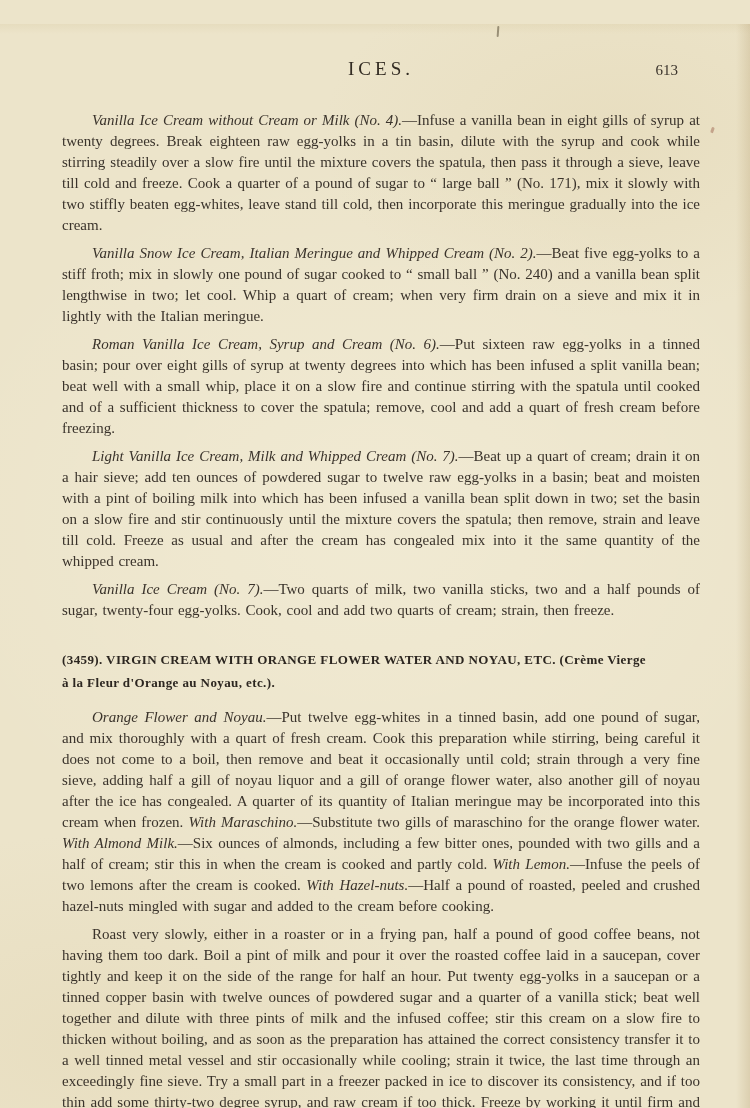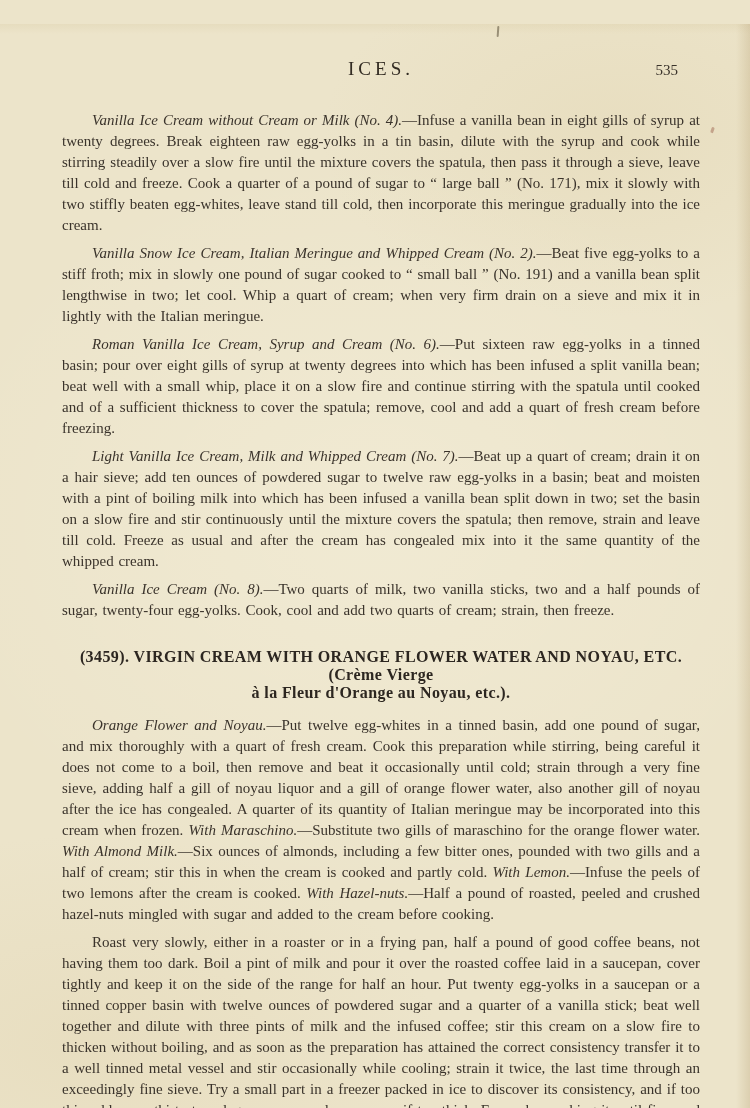--- a/index.html
+++ b/index.html
@@ -57,26 +57,26 @@
   }
   .para {
     margin: 0 0 7px 0;
     text-indent: 30px;
     word-spacing: 1px;
   }
   .para em {
   }
   .section-heading {
     margin: 27px 0 13px 0;
-    text-align: center;
+    text-align: left;
     text-indent: 0;
-    font-size: 16px;
+    font-size: 13px;
     font-weight: 700;
     letter-spacing: 0.4px;
-    line-height: 18px;
+    line-height: 23px;
     color: #2c2620;
   }
   .speck-top {
     position: absolute;
     left: 497px;
     top: 2px;
     width: 2px;
     height: 11px;
     background: rgba(88, 76, 54, 0.55);
     transform: rotate(4deg);
@@ -96,26 +96,26 @@
 </head>
 <body>
 
 <div class="page">
   <div class="speck-top"></div>
   <div class="speck-right"></div>
 
   <header class="running-head">
     <span></span>
     <h1>ICES.</h1>
-    <span class="page-number">535</span>
+    <span class="page-number">613</span>
   </header>
 
   <main class="body-text" id="content">
       <p class="para"><em>Vanilla Ice Cream without Cream or Milk (No. 4).</em><span>—Infuse a vanilla bean in eight gills of syrup at twenty degrees. Break eighteen raw egg-yolks in a tin basin, dilute with the syrup and cook while stirring steadily over a slow fire until the mixture covers the spatula, then pass it through a sieve, leave till cold and freeze. Cook a quarter of a pound of sugar to “ large ball ” (No. 171), mix it slowly with two stiffly beaten egg-whites, leave stand till cold, then incorporate this meringue gradually into the ice cream.</span></p>
-      <p class="para"><em>Vanilla Snow Ice Cream, Italian Meringue and Whipped Cream (No. 2).</em><span>—Beat five egg-yolks to a stiff froth; mix in slowly one pound of sugar cooked to “ small ball ” (No. 191) and a vanilla bean split lengthwise in two; let cool. Whip a quart of cream; when very firm drain on a sieve and mix it in lightly with the Italian meringue.</span></p>
+      <p class="para"><em>Vanilla Snow Ice Cream, Italian Meringue and Whipped Cream (No. 2).</em><span>—Beat five egg-yolks to a stiff froth; mix in slowly one pound of sugar cooked to “ small ball ” (No. 240) and a vanilla bean split lengthwise in two; let cool. Whip a quart of cream; when very firm drain on a sieve and mix it in lightly with the Italian meringue.</span></p>
       <p class="para"><em>Roman Vanilla Ice Cream, Syrup and Cream (No. 6).</em><span>—Put sixteen raw egg-yolks in a tinned basin; pour over eight gills of syrup at twenty degrees into which has been infused a split vanilla bean; beat well with a small whip, place it on a slow fire and continue stirring with the spatula until cooked and of a sufficient thickness to cover the spatula; remove, cool and add a quart of fresh cream before freezing.</span></p>
       <p class="para"><em>Light Vanilla Ice Cream, Milk and Whipped Cream (No. 7).</em><span>—Beat up a quart of cream; drain it on a hair sieve; add ten ounces of powdered sugar to twelve raw egg-yolks in a basin; beat and moisten with a pint of boiling milk into which has been infused a vanilla bean split down in two; set the basin on a slow fire and stir continuously until the mixture covers the spatula; then remove, strain and leave till cold. Freeze as usual and after the cream has congealed mix into it the same quantity of the whipped cream.</span></p>
-      <p class="para"><em>Vanilla Ice Cream (No. 8).</em><span>—Two quarts of milk, two vanilla sticks, two and a half pounds of sugar, twenty-four egg-yolks. Cook, cool and add two quarts of cream; strain, then freeze.</span></p>
+      <p class="para"><em>Vanilla Ice Cream (No. 7).</em><span>—Two quarts of milk, two vanilla sticks, two and a half pounds of sugar, twenty-four egg-yolks. Cook, cool and add two quarts of cream; strain, then freeze.</span></p>
       <h2 class="section-heading">(3459). VIRGIN CREAM WITH ORANGE FLOWER WATER AND NOYAU, ETC. (Crème Vierge<br>à la Fleur d'Orange au Noyau, etc.).</h2>
       <p class="para"><em>Orange Flower and Noyau.</em><span>—Put twelve egg-whites in a tinned basin, add one pound of sugar, and mix thoroughly with a quart of fresh cream. Cook this preparation while stirring, being careful it does not come to a boil, then remove and beat it occasionally until cold; strain through a very fine sieve, adding half a gill of noyau liquor and a gill of orange flower water, also another gill of noyau after the ice has congealed. A quarter of its quantity of Italian meringue may be incorporated into this cream when frozen. </span><em>With Maraschino.</em><span>—Substitute two gills of maraschino for the orange flower water. </span><em>With Almond Milk.</em><span>—Six ounces of almonds, including a few bitter ones, pounded with two gills and a half of cream; stir this in when the cream is cooked and partly cold. </span><em>With Lemon.</em><span>—Infuse the peels of two lemons after the cream is cooked. </span><em>With Hazel-nuts.</em><span>—Half a pound of roasted, peeled and crushed hazel-nuts mingled with sugar and added to the cream before cooking.</span></p>
       <p class="para"><span>Roast very slowly, either in a roaster or in a frying pan, half a pound of good coffee beans, not having them too dark. Boil a pint of milk and pour it over the roasted coffee laid in a saucepan, cover tightly and keep it on the side of the range for half an hour. Put twenty egg-yolks in a saucepan or a tinned copper basin with twelve ounces of powdered sugar and a quarter of a vanilla stick; beat well together and dilute with three pints of milk and the infused coffee; stir this cream on a slow fire to thicken without boiling, and as soon as the preparation has attained the correct consistency transfer it to a well tinned metal vessel and stir occasionally while cooling; strain it twice, the last time through an exceedingly fine sieve. Try a small part in a freezer packed in ice to discover its consistency, and if too thin add some thirty-two degree syrup, and raw cream if too thick. Freeze by working it until firm and smooth.</span></p>
     </main>
 </div>
 
 </body></html>

